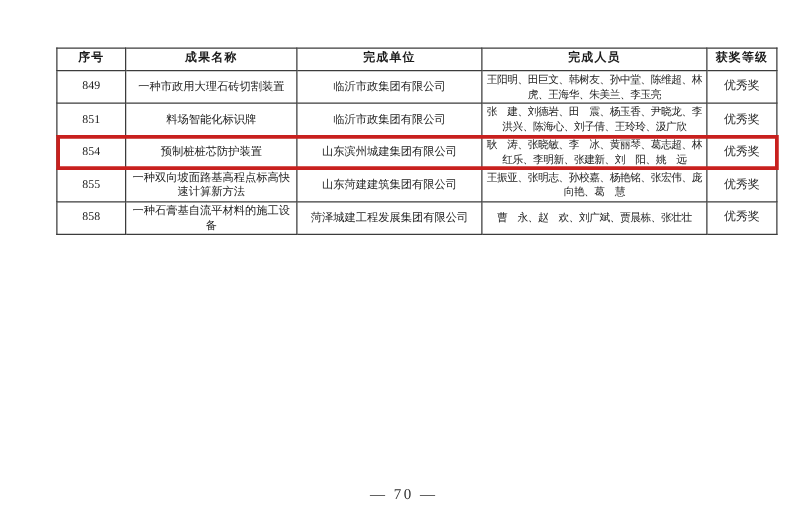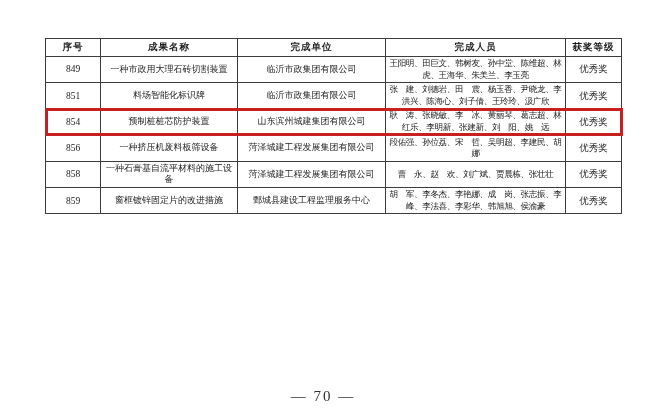--- a/index.html
+++ b/index.html
@@ -51,21 +51,21 @@
     outline: 3px solid var(--hl, #c8201e);
     outline-offset: -2px;
     padding-left: 12px;
   }
   .footer {
     position: absolute;
     left: 0;
     right: 0;
     top: 388px;
     text-align: center;
-    font-size: 15px;
+    font-size: 12px;
     letter-spacing: 2px;
     color: #2e2e2e;
   }
 </style>
 </head>
 <body>
 
 <div class="page">
 
   <table class="awards">
@@ -101,38 +101,31 @@
     <td class="award">优秀奖</td>
   </tr>
         <tr class="highlighted">
     <td class="no">854</td>
     <td class="name">预制桩桩芯防护装置</td>
     <td class="unit">山东滨州城建集团有限公司</td>
     <td class="people">耿　涛、张晓敏、李　冰、黄丽琴、葛志超、林红乐、李明新、张建新、刘　阳、姚　远</td>
     <td class="award">优秀奖</td>
   </tr>
         <tr>
-    <td class="no">856</td>
-    <td class="name">一种挤压机废料板筛设备</td>
-    <td class="unit">菏泽城建工程发展集团有限公司</td>
-    <td class="people">段佑强、孙位荔、宋　哲、吴明超、李建民、胡　娜</td>
+    <td class="no">855</td>
+    <td class="name">一种双向坡面路基高程点标高快速计算新方法</td>
+    <td class="unit">山东菏建建筑集团有限公司</td>
+    <td class="people">王振亚、张明志、孙校嘉、杨艳铭、张宏伟、庞向艳、葛　慧</td>
     <td class="award">优秀奖</td>
   </tr>
         <tr>
     <td class="no">858</td>
     <td class="name">一种石膏基自流平材料的施工设备</td>
     <td class="unit">菏泽城建工程发展集团有限公司</td>
     <td class="people">曹　永、赵　欢、刘广斌、贾晨栋、张壮壮</td>
-    <td class="award">优秀奖</td>
-  </tr>
-        <tr>
-    <td class="no">859</td>
-    <td class="name">窗框镀锌固定片的改进措施</td>
-    <td class="unit">鄄城县建设工程监理服务中心</td>
-    <td class="people">胡　军、李冬杰、李艳娜、成　岗、张志振、李　峰、李法喜、李彩华、韩旭旭、侯渝豪</td>
     <td class="award">优秀奖</td>
   </tr>
       </tbody>
   </table>
 
   <div class="footer">— 70 —</div>
 
 </div>
 
 </body></html>

